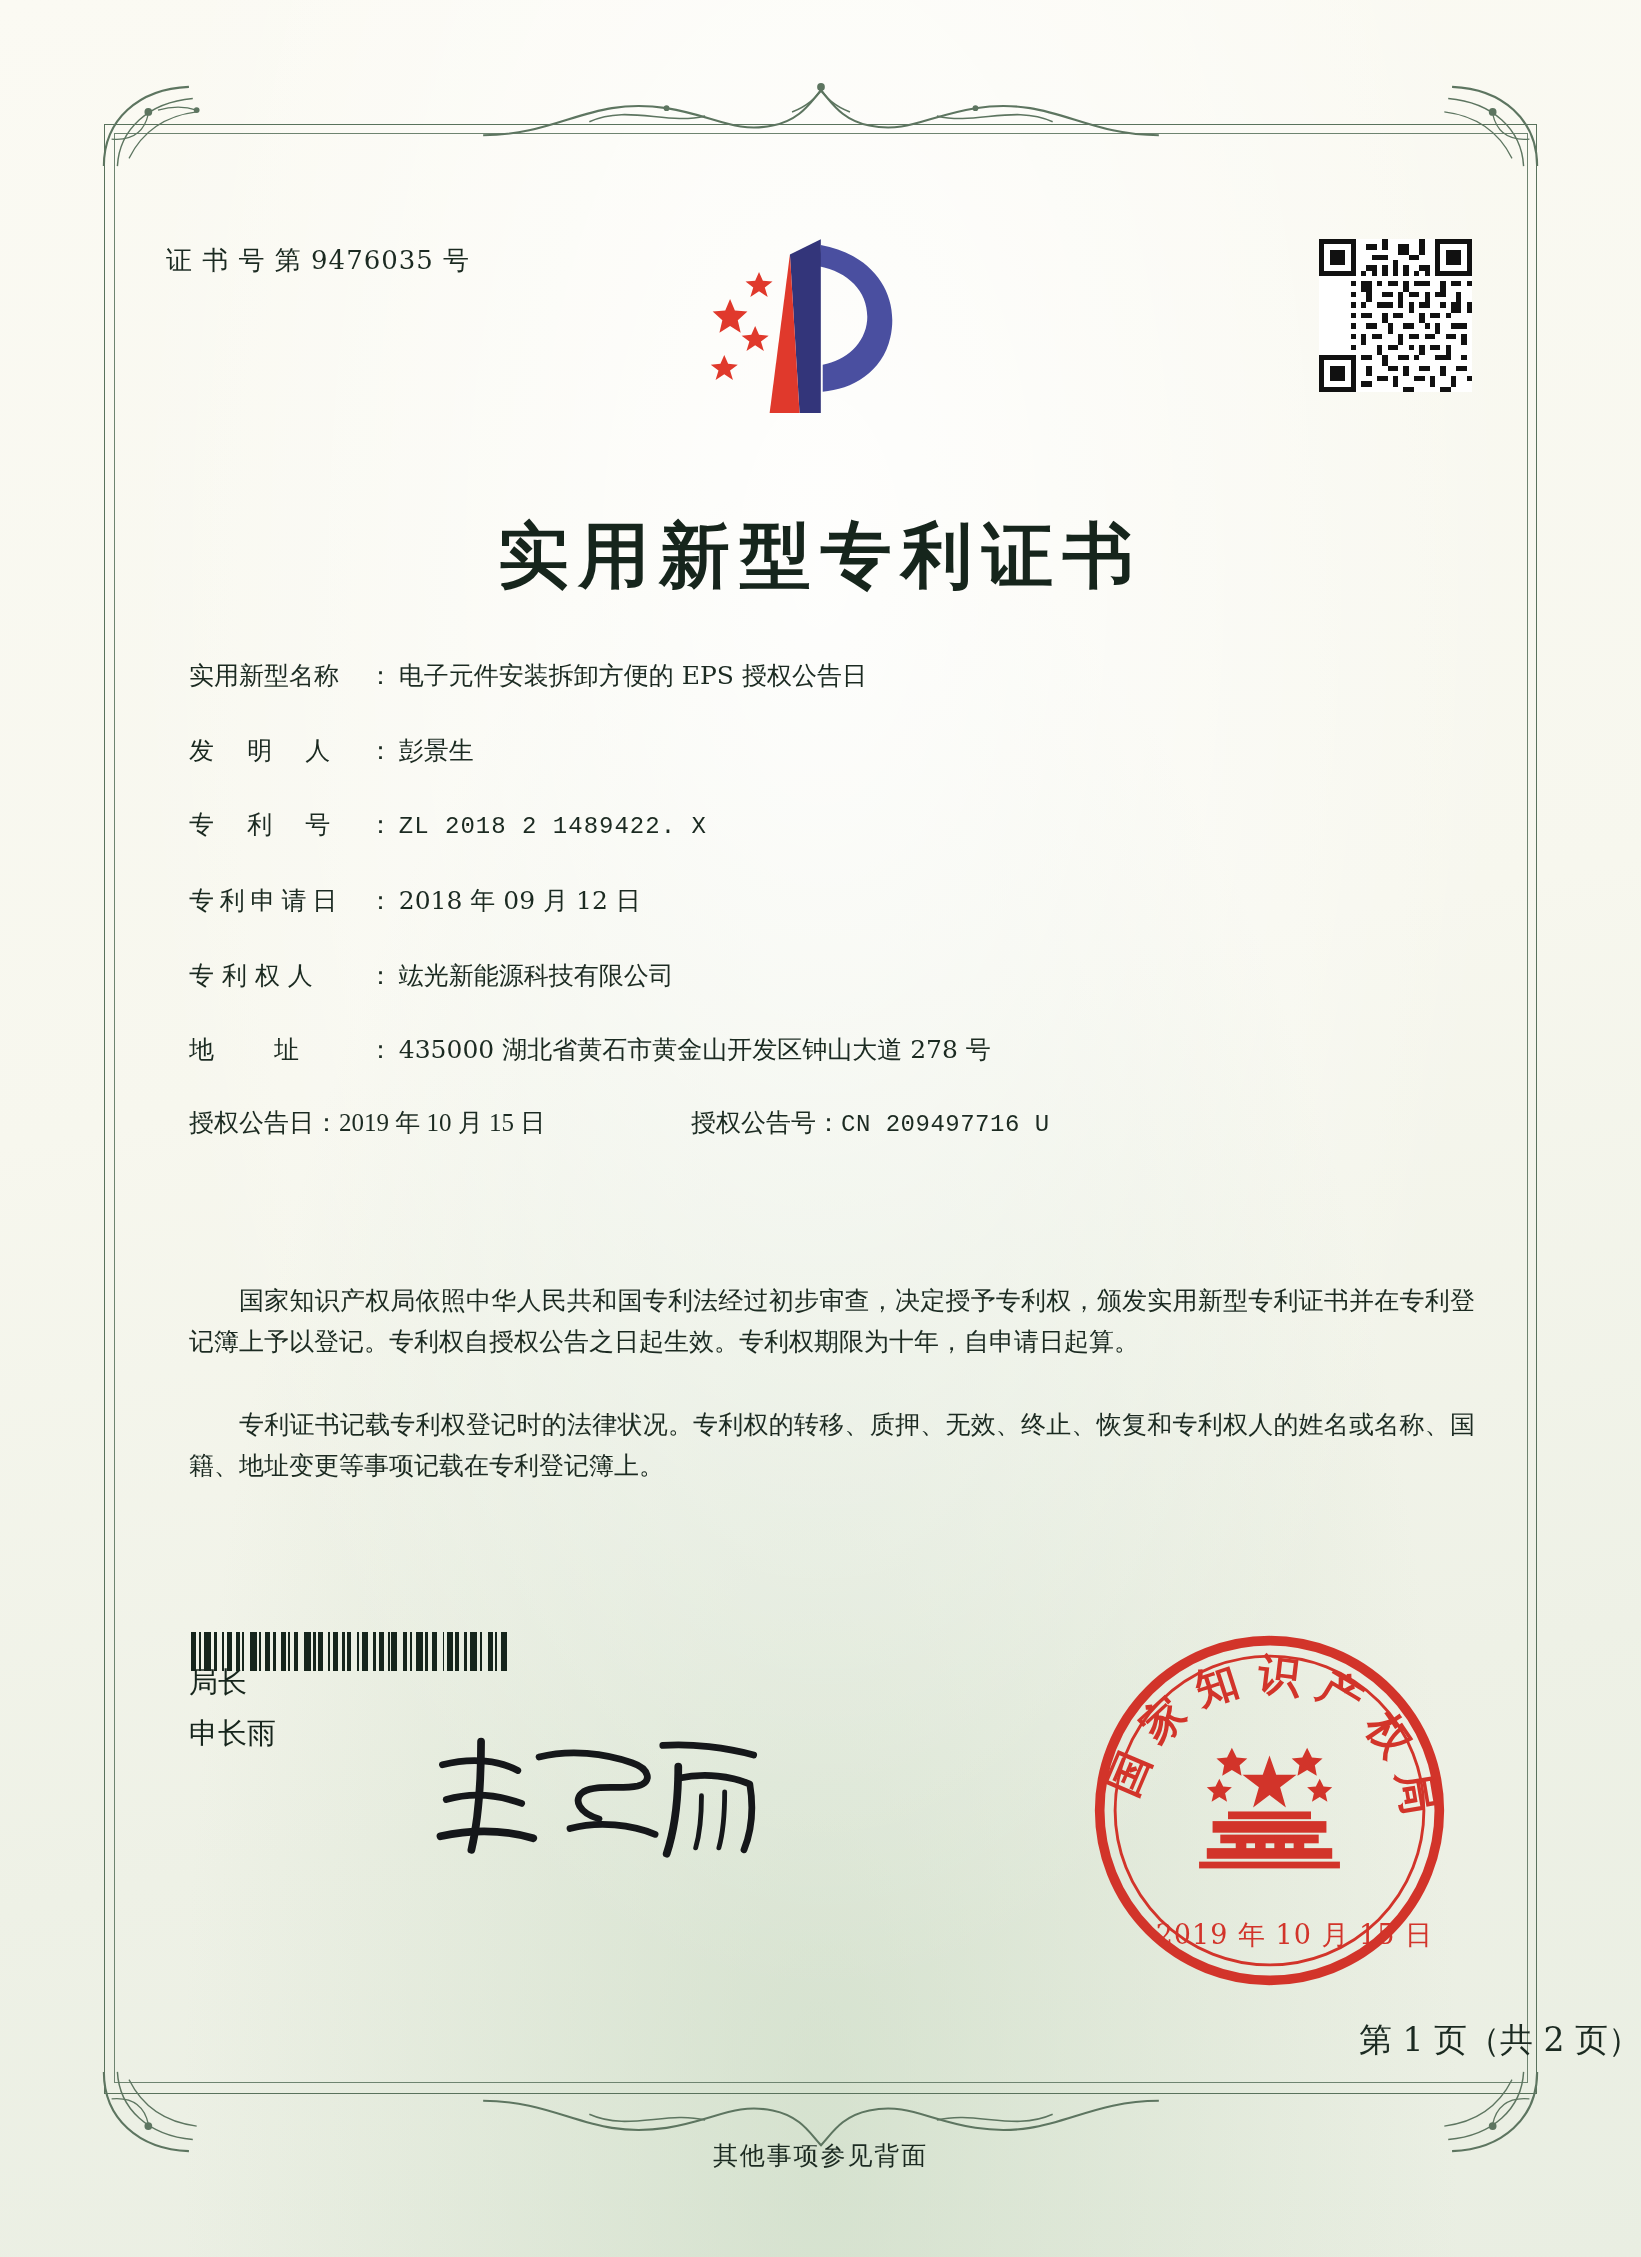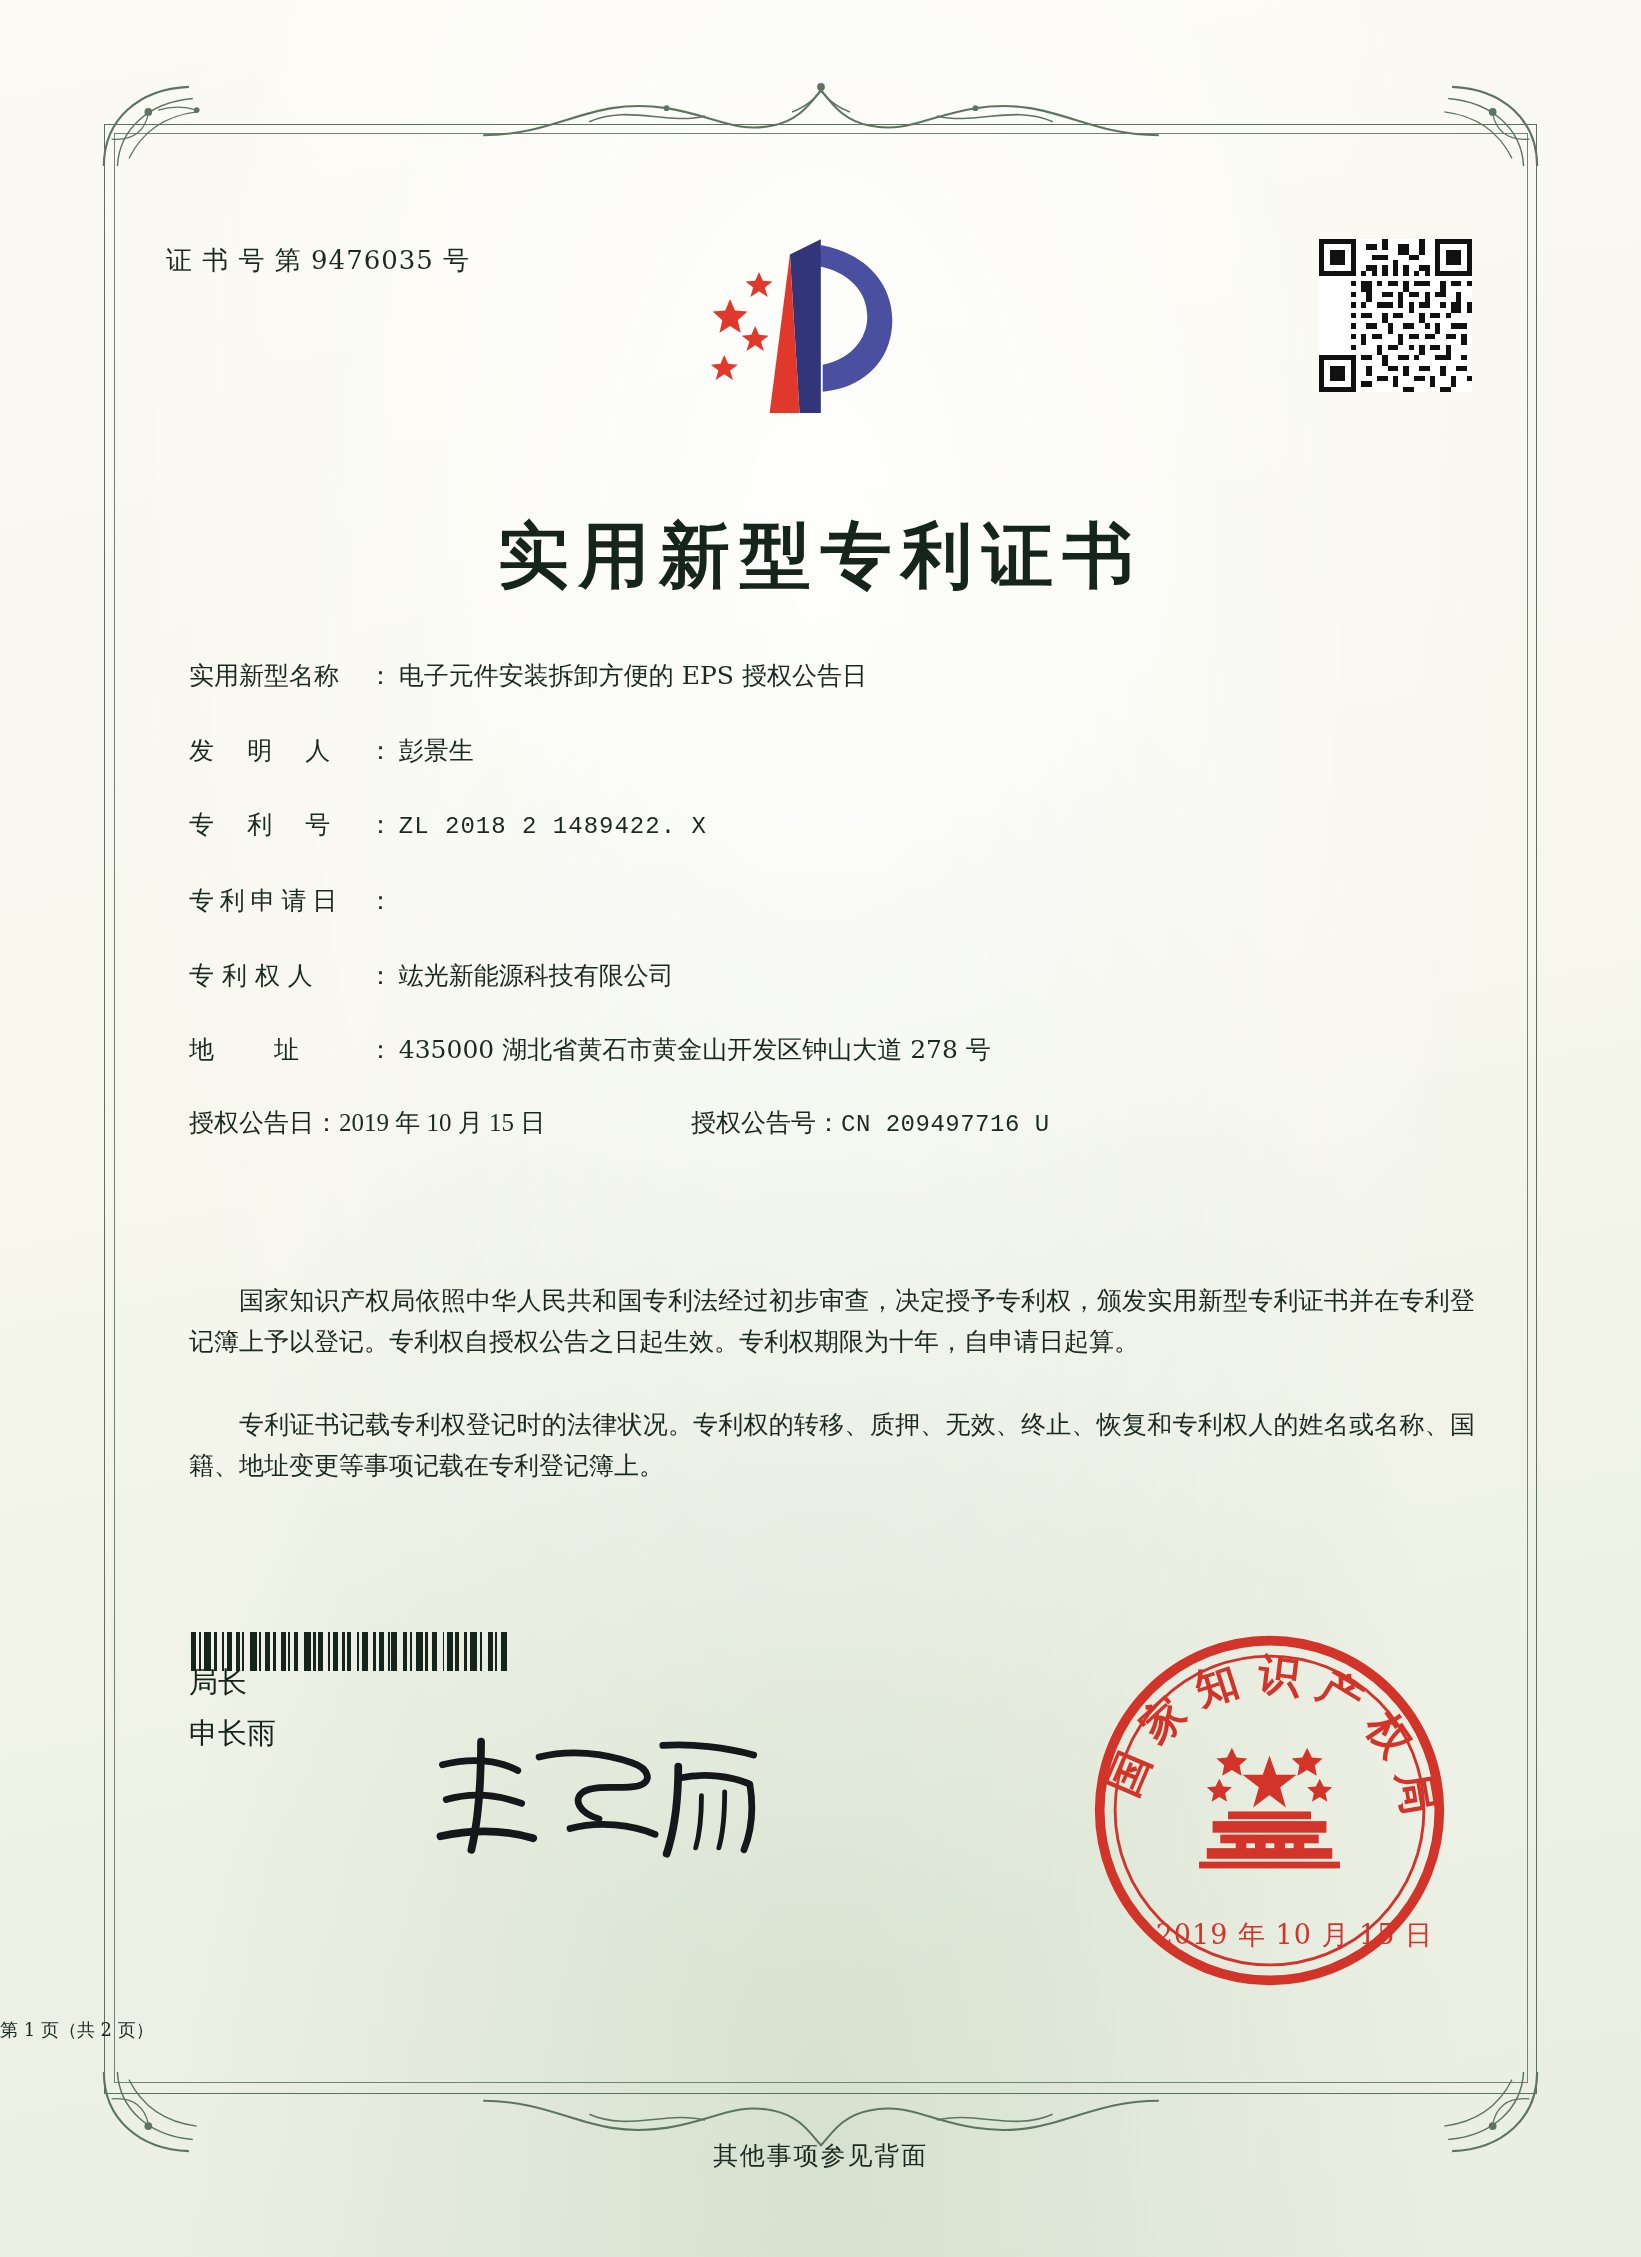--- a/index.html
+++ b/index.html
@@ -243,22 +243,22 @@
     color: #d2342a;
     letter-spacing: 1px;
     font-family: "DejaVu Serif", serif;
   }
 
   
   .page-num {
     position: absolute;
     left: 0; right: 0;
     top: 2018px;
-    text-align: left;
-    font-size: 18px;
+    text-align: right;
+    font-size: 33px;
     color: #1b2a21;
     font-family: "DejaVu Serif", serif;
   }
   .back-note {
     position: absolute;
     left: 0; right: 0;
     top: 2139px;
     text-align: center;
     font-size: 25px;
     letter-spacing: 1.9px;
@@ -502,20 +502,21 @@
       <span class="field-value">彭景生</span>
     </div>
     <div class="field-row">
       <span class="field-label sp1">专 利 号</span>
       <span class="field-colon">：</span>
       <span class="field-value mono">ZL 2018 2 1489422. X</span>
     </div>
     <div class="field-row">
       <span class="field-label sp3">专利申请日</span>
       <span class="field-colon">：</span>
+      <span class="field-value">2018 年 09 月 12 日</span>
     </div>
     <div class="field-row">
       <span class="field-label">专 利 权 人</span>
       <span class="field-colon">：</span>
       <span class="field-value">竑光新能源科技有限公司</span>
     </div>
     <div class="field-row">
       <span class="field-label sp2">地 址</span>
       <span class="field-colon">：</span>
       <span class="field-value">435000 湖北省黄石市黄金山开发区钟山大道 278 号</span>

